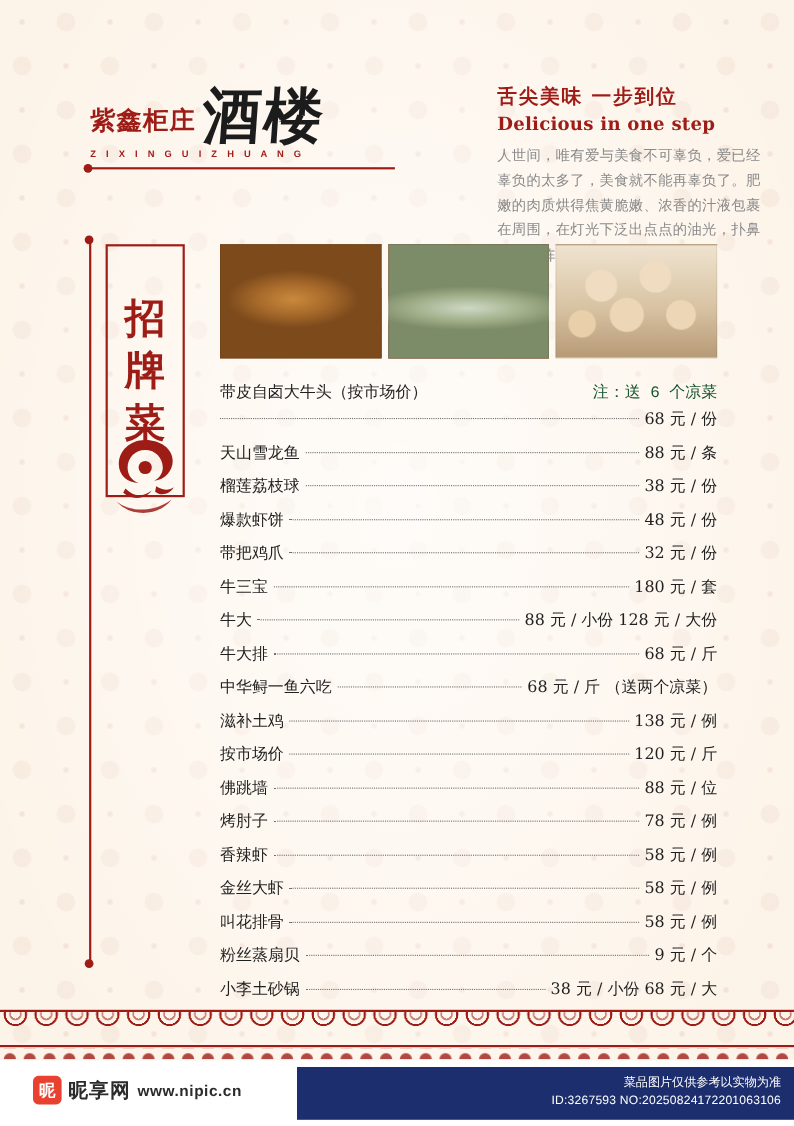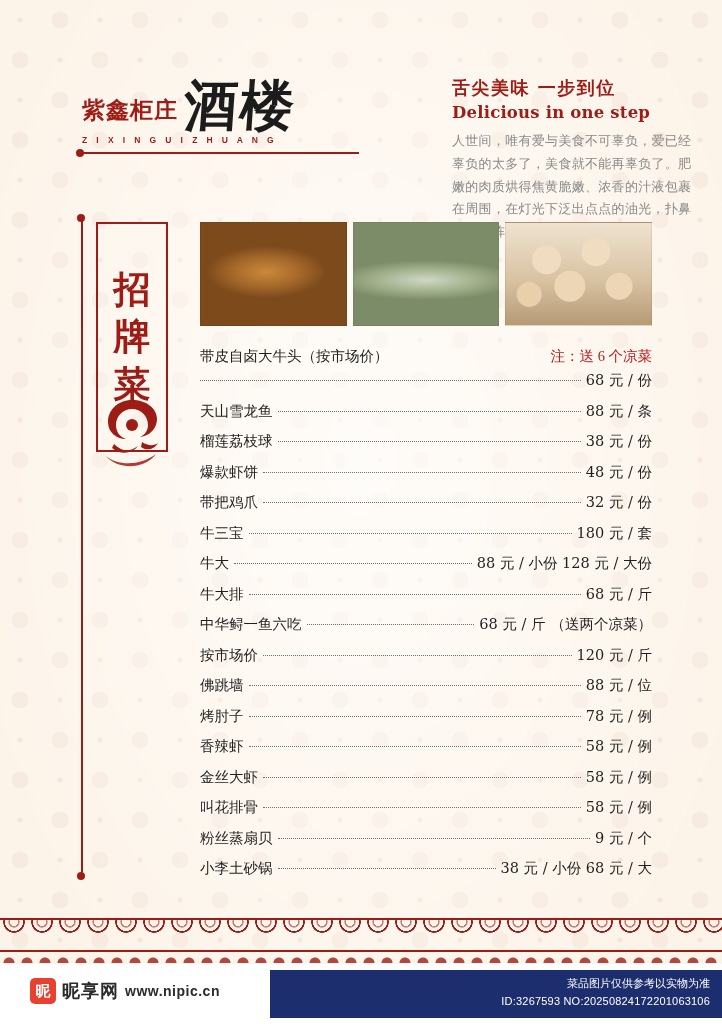--- a/index.html
+++ b/index.html
@@ -178,22 +178,22 @@
   .note-row {
     position: relative; height: 26px;
   }
   .note-name {
     position: absolute; left: 0; top: 2px;
     font-family: "DejaVu Serif", "Liberation Serif", serif;
     font-size: 14.5px; color: #1f1f1f; white-space: nowrap;
   }
   .note-right {
     position: absolute; right: 0; top: 2px;
-    font-family: Liberation Serif, serif;
-    font-size: 14.5px; color: #b91c1c; white-space: nowrap;
+    font-family: Liberation Mono, monospace;
+    font-size: 14.5px; color: #14532d; white-space: nowrap;
   }
   .row {
     position: relative;
     height: 30.5px;
     display: flex; align-items: baseline;
   }
   .row .name {
     font-family: "DejaVu Serif", "Liberation Serif", serif;
     font-size: 14.5px; color: #1f1f1f; white-space: nowrap;
     padding-right: 5px;
@@ -384,20 +384,25 @@
       <span class="lead"></span>
       <span class="price">68 元 / 斤</span>
     </div>
     <div class="row">
       <span class="name">中华鲟一鱼六吃</span>
       <span class="lead"></span>
       <span class="price">68 元 / 斤</span>
       <span class="price hl">（送两个凉菜）</span>
     </div>
     <div class="row">
+      <span class="name">滋补土鸡</span>
+      <span class="lead"></span>
+      <span class="price">138 元 / 例</span>
+    </div>
+    <div class="row">
       <span class="name">按市场价</span>
       <span class="lead"></span>
       <span class="price">120 元 / 斤</span>
     </div>
     <div class="row">
       <span class="name">佛跳墙</span>
       <span class="lead"></span>
       <span class="price">88 元 / 位</span>
     </div>
     <div class="row">

